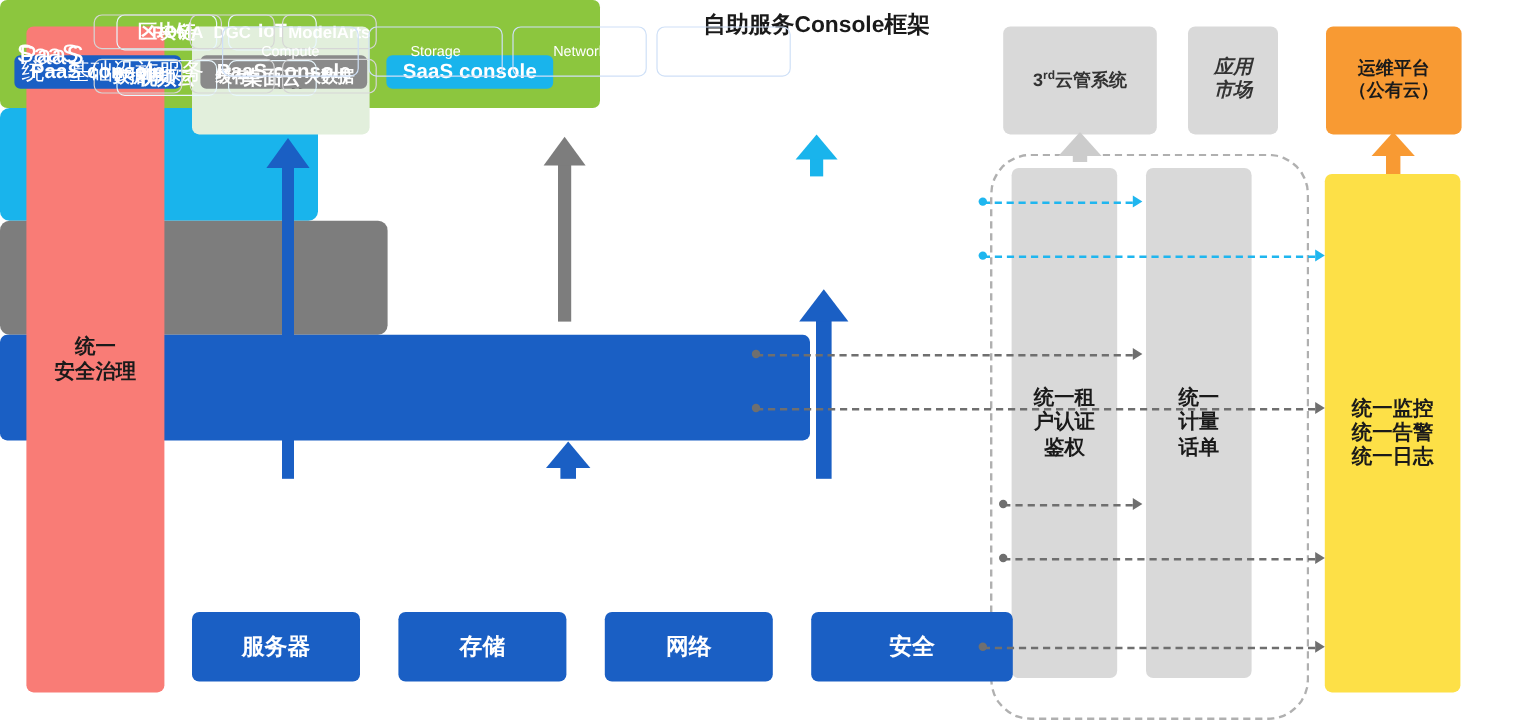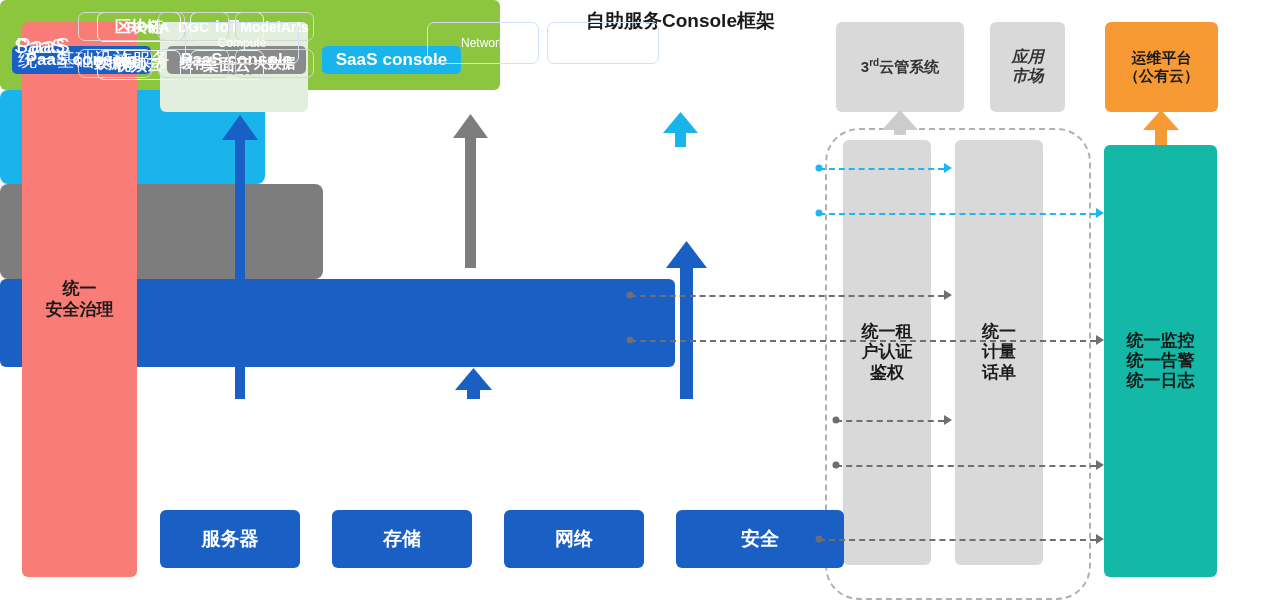--- a/index.html
+++ b/index.html
@@ -13,21 +13,21 @@
   .box{position:absolute;box-sizing:border-box;display:flex;align-items:center;justify-content:center;text-align:center;}
   .lbl{white-space:pre-line;line-height:1.18;}
 
   
   #security-panel{
     left:22px;top:22px;width:115px;height:555px;
     background:#f97c76;border-radius:6px;color:#1a1a1a;font-size:17px;font-weight:600;
   }
   #ops-panel{
     left:1104px;top:145px;width:113px;height:432px;
-    background:#14b8a6;border-radius:6px;color:#1a1a1a;font-size:17px;font-weight:600;
+    background:#fde047;border-radius:6px;color:#1a1a1a;font-size:17px;font-weight:600;
   }
   #ops-top{
     left:1091px;top:22px;width:113px;height:90px;
     background:#f89a33;border-radius:6px;color:#1a1a1a;font-size:15px;font-weight:600;margin-left:14px;
   }
 
   
   #api-gw{
     left:160px;top:22px;width:148px;height:90px;
     background:#e2efdc;border-radius:6px;color:#222;font-size:17px;font-weight:600;
@@ -209,20 +209,21 @@
     <div class="paas-chip" id="pc-dgc">DGC</div>
     <div class="paas-chip" id="pc-modelarts">ModelArts</div>
     <div class="paas-chip" id="pc-db">数据库</div>
     <div class="paas-chip" id="pc-cache">缓存</div>
     <div class="paas-chip" id="pc-bigdata">大数据</div>
   </div>
 
   <div id="infra-box">
     <div id="infra-label">统一基础设施服务</div>
     <div class="infra-chip" id="ic-compute">Compute</div>
+    <div class="infra-chip" id="ic-storage">Storage</div>
     <div class="infra-chip" id="ic-network">Network</div>
     <div class="infra-chip" id="ic-cce">CCE</div>
   </div>
 
   <div class="res-box" id="res-0">服务器</div>
   <div class="res-box" id="res-1">存储</div>
   <div class="res-box" id="res-2">网络</div>
   <div class="res-box" id="res-3">安全</div>
 
   <svg width="1265" height="605" style="position:absolute;left:0;top:0;pointer-events:none;">

